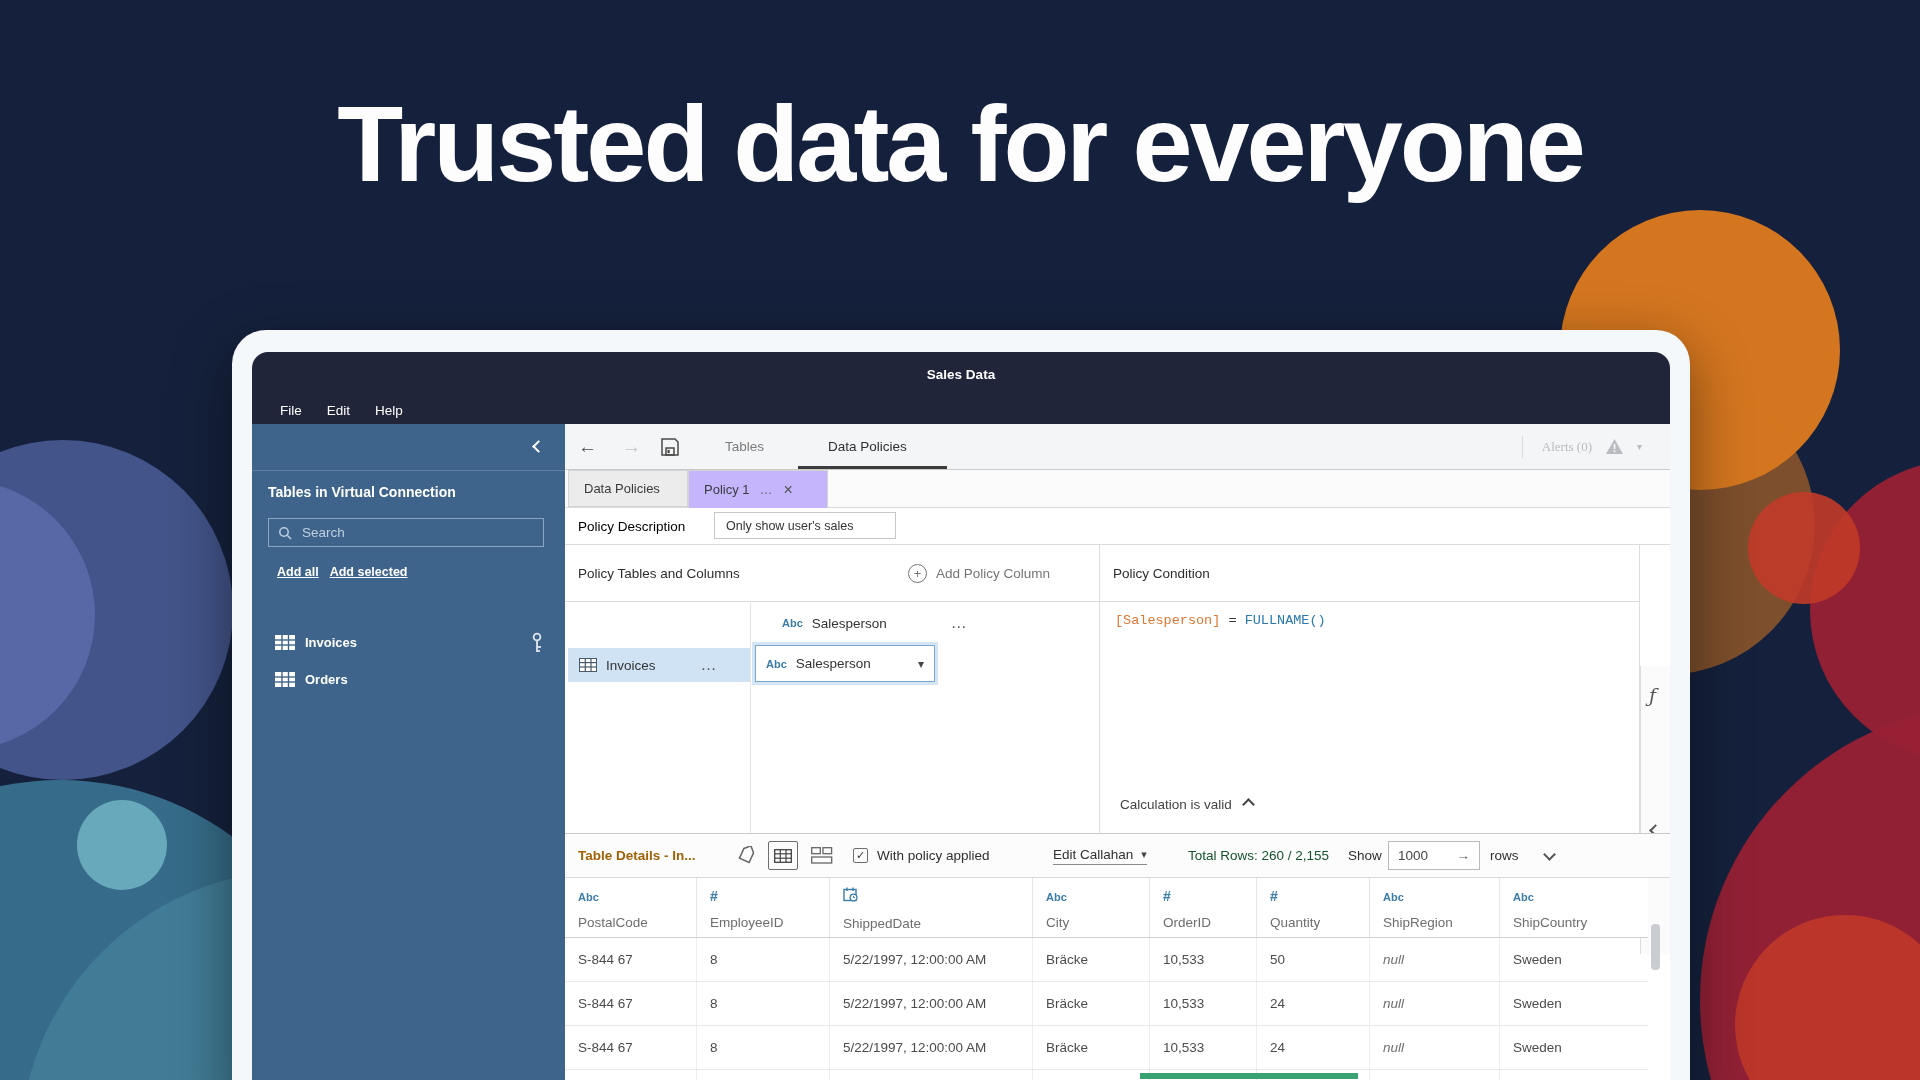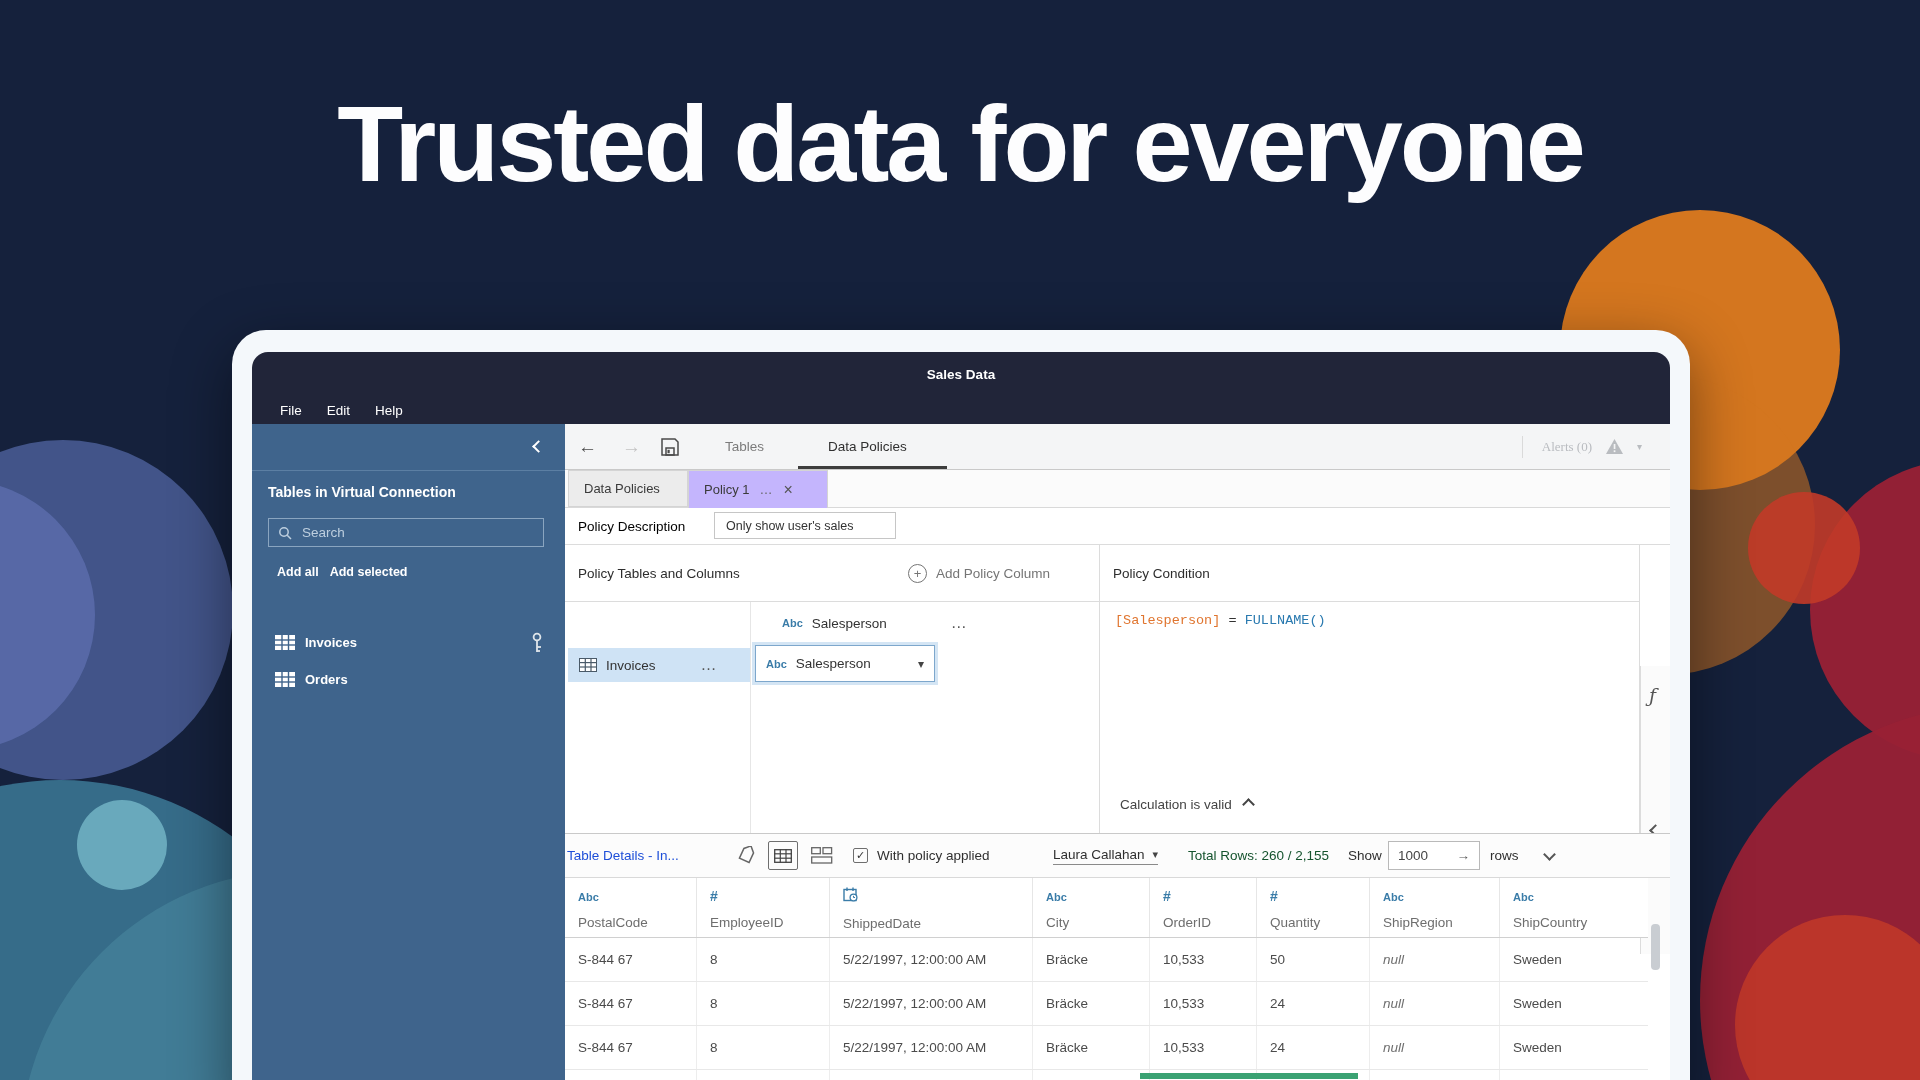--- a/index.html
+++ b/index.html
@@ -27,21 +27,21 @@
   
   .sidebar{position:absolute;left:0;top:72px;width:313px;bottom:0;background:#3F648C;color:#fff;}
   .sb-top{position:relative;height:46px;border-bottom:1px solid #5C7FA3;}
   .sb-heading{position:absolute;left:16px;top:60px;font-size:14px;font-weight:bold;}
   .sb-search{position:absolute;left:16px;top:94px;width:276px;height:29px;border:1px solid #8AA5C0;
              display:flex;align-items:center;padding-left:9px;box-sizing:border-box;gap:8px;}
   .sb-search input{background:transparent;border:none;outline:none;color:#D8E2EC;font-size:13.5px;
                    font-family:"Liberation Sans",sans-serif;width:200px;}
   .sb-search input::placeholder{color:#BECFDF;opacity:1;}
   .sb-links{position:absolute;left:25px;top:141px;display:flex;gap:11px;font-size:12.5px;font-weight:bold;}
-  .sb-links span{cursor:pointer;}
+  .sb-links span{text-decoration:underline;cursor:pointer;}
   .sb-item{position:absolute;left:0;width:100%;height:37px;display:flex;align-items:center;
            gap:10px;padding-left:23px;box-sizing:border-box;font-size:13px;font-weight:bold;}
   .keyic{position:absolute;right:22px;top:8px;}
 
   
   .chev{display:inline-block;width:7px;height:7px;border-left:2px solid currentColor;border-bottom:2px solid currentColor;}
   .chev.l{transform:rotate(45deg);}
   .chev.u{transform:rotate(135deg);}
   .chev.d{transform:rotate(-45deg);}
 
@@ -307,21 +307,21 @@
             <span class="chev u"></span>
           </div>
 
           <div class="rail">
             <span class="fx">ƒ</span>
             <span class="chev l railchev"></span>
           </div>
         </div>
 
         <div class="detailsbar">
-          <span class="db" style="left:2px;color:#1d4ed8;">Table Details - In...</span>
+          <span class="db" style="left:13px;color:#a16207;font-weight:bold;">Table Details - In...</span>
           <span class="db" style="left:172px;">
             <svg width="19" height="19" viewBox="0 0 19 19">
               <path d="M2 9.5 L9.5 2 H17 V9.5 L9.5 17 Z" fill="none" stroke="#666" stroke-width="1.5" transform="rotate(-20 9.5 9.5)"></path>
             </svg>
           </span>
           <span class="db" style="left:203px;">
             <span class="gridbtn">
               <svg width="18" height="14" viewBox="0 0 18 14">
                 <rect x="0.7" y="0.7" width="16.6" height="12.6" fill="none" stroke="#444" stroke-width="1.3"></rect>
                 <line x1="0" y1="4.8" x2="18" y2="4.8" stroke="#444" stroke-width="1.2"></line>
@@ -337,21 +337,21 @@
               <rect x="12" y="0.7" width="8.6" height="6" fill="none" stroke="#666" stroke-width="1.3"></rect>
               <rect x="0.7" y="10" width="20" height="6" fill="none" stroke="#666" stroke-width="1.3"></rect>
             </svg>
           </span>
           <span class="db" style="left:288px;gap:9px;">
             <span class="cb">✓</span>
             <span style="color:#2F2F2F;">With policy applied</span>
           </span>
           <span class="db" style="left:488px;">
             <span class="userdd">
-              <span style="color:#2F2F2F;">Laura Callahan</span>
+              <span style="color:#2F2F2F;">Edit Callahan</span>
               <span class="car">▾</span>
             </span>
           </span>
           <span class="db" style="left:623px;color:#14532d;">Total Rows: 260 / 2,155</span>
           <span class="db" style="left:783px;color:#2F2F2F;">Show</span>
           <span class="db" style="left:823px;">
             <span class="showbox">
               <span>1000</span>
               <span class="arr">→</span>
             </span>

